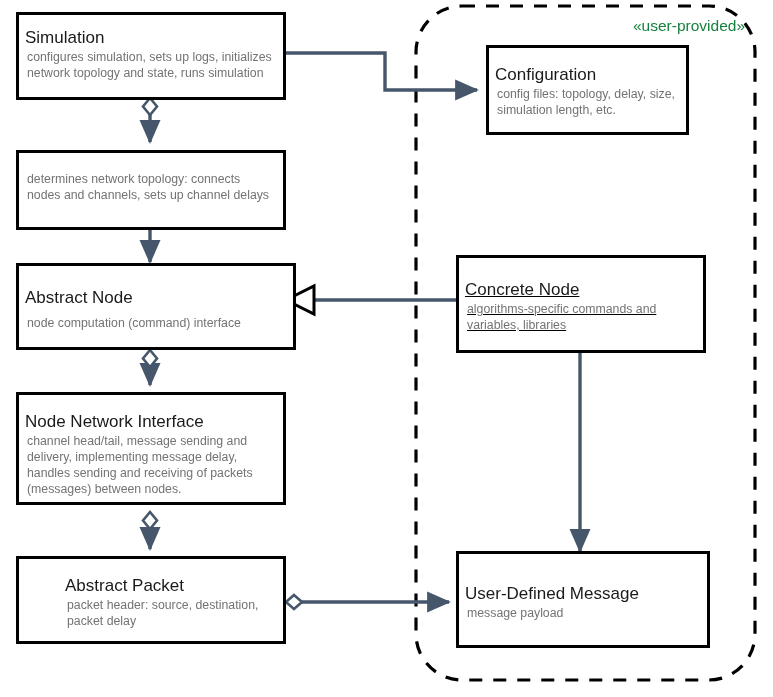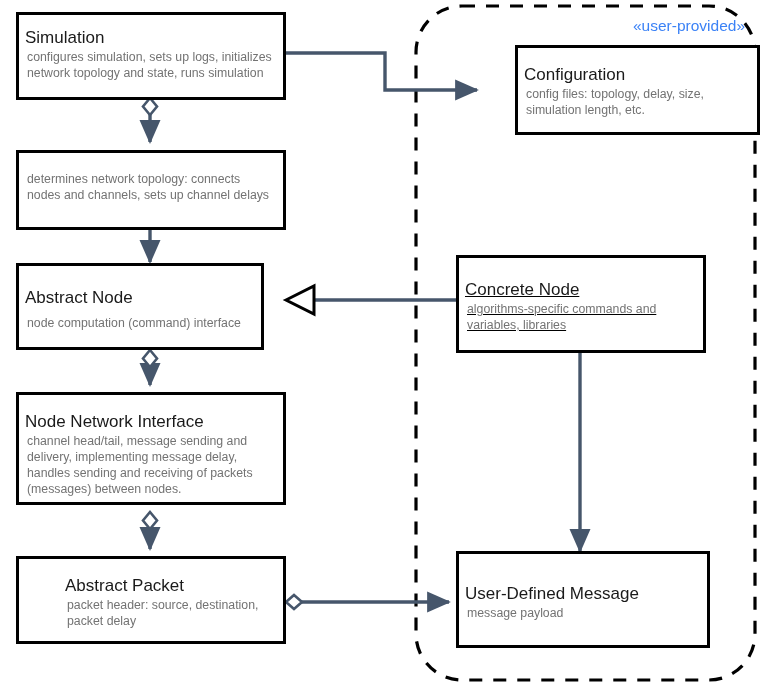--- a/index.html
+++ b/index.html
@@ -51,21 +51,21 @@
   .pad-top-14 { padding-top: 13px; }
   .pad-top-18 { padding-top: 17px; }
   .pad-top-22 { padding-top: 22px; }
   .pad-top-30 { padding-top: 30px; }
 
   #stereotype {
     position: absolute;
     right: 28px;
     top: 17px;
     font-size: 15.5px;
-    color: #3b82f6;
+    color: #15803d;
     z-index: 4;
     white-space: nowrap;
   }
 </style>
 </head>
 <body>
 
 <div id="canvas">
 
   <svg id="edges" viewBox="0 0 773 697" width="773" height="697" xmlns="http://www.w3.org/2000/svg">
@@ -119,36 +119,36 @@
 
   <div class="node pad-top-14" style="left:16px; top:12px; width:270px; height:88px;">
     <div class="node-title">Simulation</div>
     <div class="node-desc desc-left">configures simulation, sets up logs, initializes network topology and state, runs simulation</div>
   </div>
 
   <div class="node pad-top-18" style="left:16px; top:150px; width:270px; height:80px;">
     <div class="node-desc desc-left">determines network topology: connects nodes and channels, sets up channel delays</div>
   </div>
 
-  <div class="node pad-top-22" style="left:16px; top:263px; width:248px; height:87px;">
+  <div class="node pad-top-22" style="left:16px; top:263px; width:280px; height:87px;">
     <div class="node-title">Abstract Node</div>
     <div class="node-desc desc-left" style="margin-top:8px;">node computation (command) interface</div>
   </div>
 
   <div class="node pad-top-18" style="left:16px; top:392px; width:270px; height:113px;">
     <div class="node-title">Node Network Interface</div>
     <div class="node-desc desc-left">channel head/tail, message sending and delivery, implementing message delay, handles sending and receiving of packets (messages) between nodes.</div>
   </div>
 
   <div class="node pad-top-18" style="left:16px; top:556px; width:270px; height:88px;padding-left:40px;">
     <div class="node-title">Abstract Packet</div>
     <div class="node-desc desc-left">packet header: source, destination, packet delay</div>
   </div>
 
-  <div class="node pad-top-18" style="left:486px; top:45px; width:245px; height:90px;margin-left:29px;">
+  <div class="node pad-top-18" style="left:486px; top:45px; width:203px; height:90px;">
     <div class="node-title">Configuration</div>
     <div class="node-desc desc-left">config files: topology, delay, size, simulation length, etc.</div>
   </div>
 
   <div class="node pad-top-22" style="left:456px; top:255px; width:250px; height:98px;text-decoration:underline;">
     <div class="node-title">Concrete Node</div>
     <div class="node-desc desc-left">algorithms-specific commands and variables, libraries</div>
   </div>
 
   <div class="node pad-top-30" style="left:456px; top:551px; width:254px; height:97px;">

